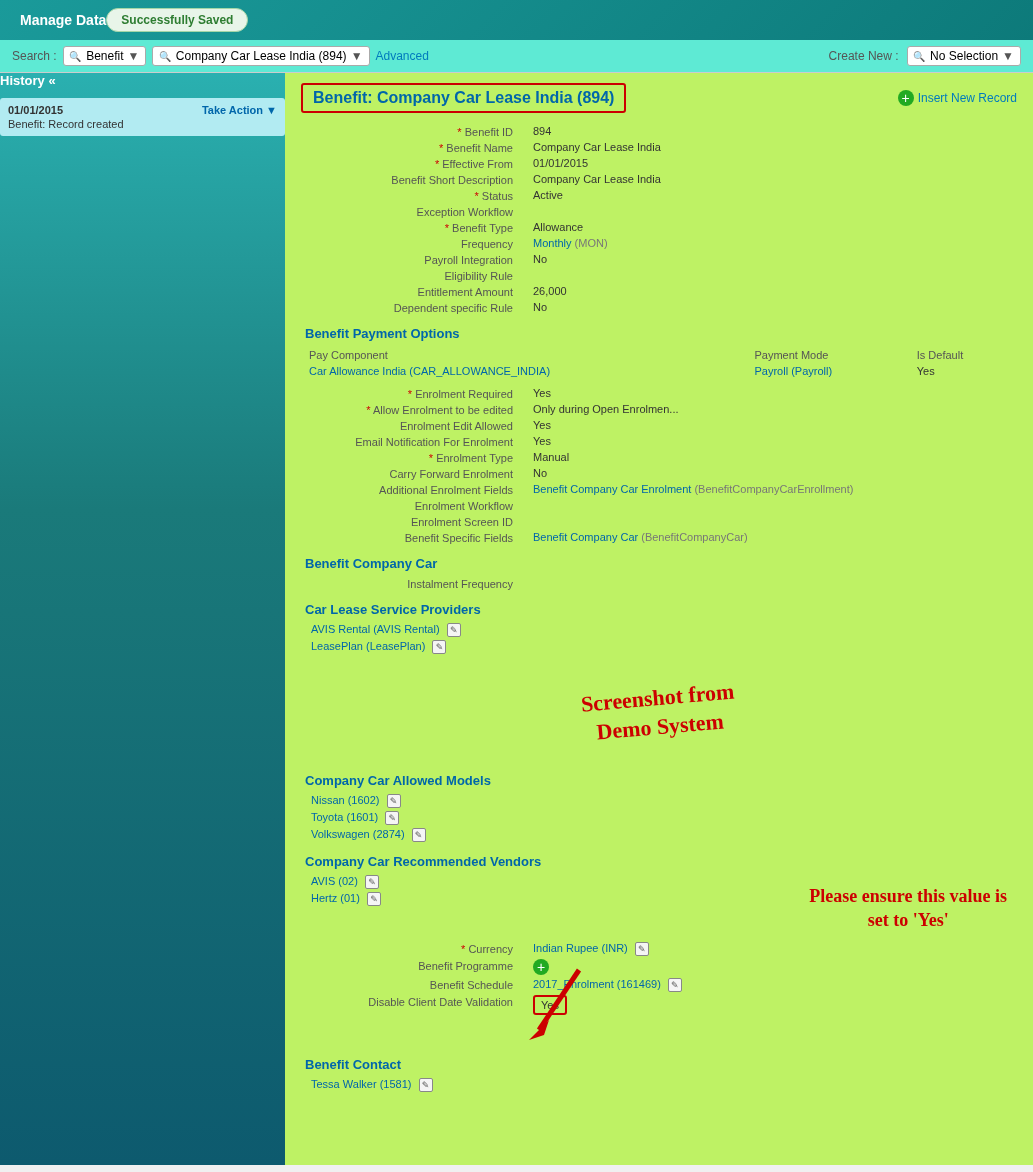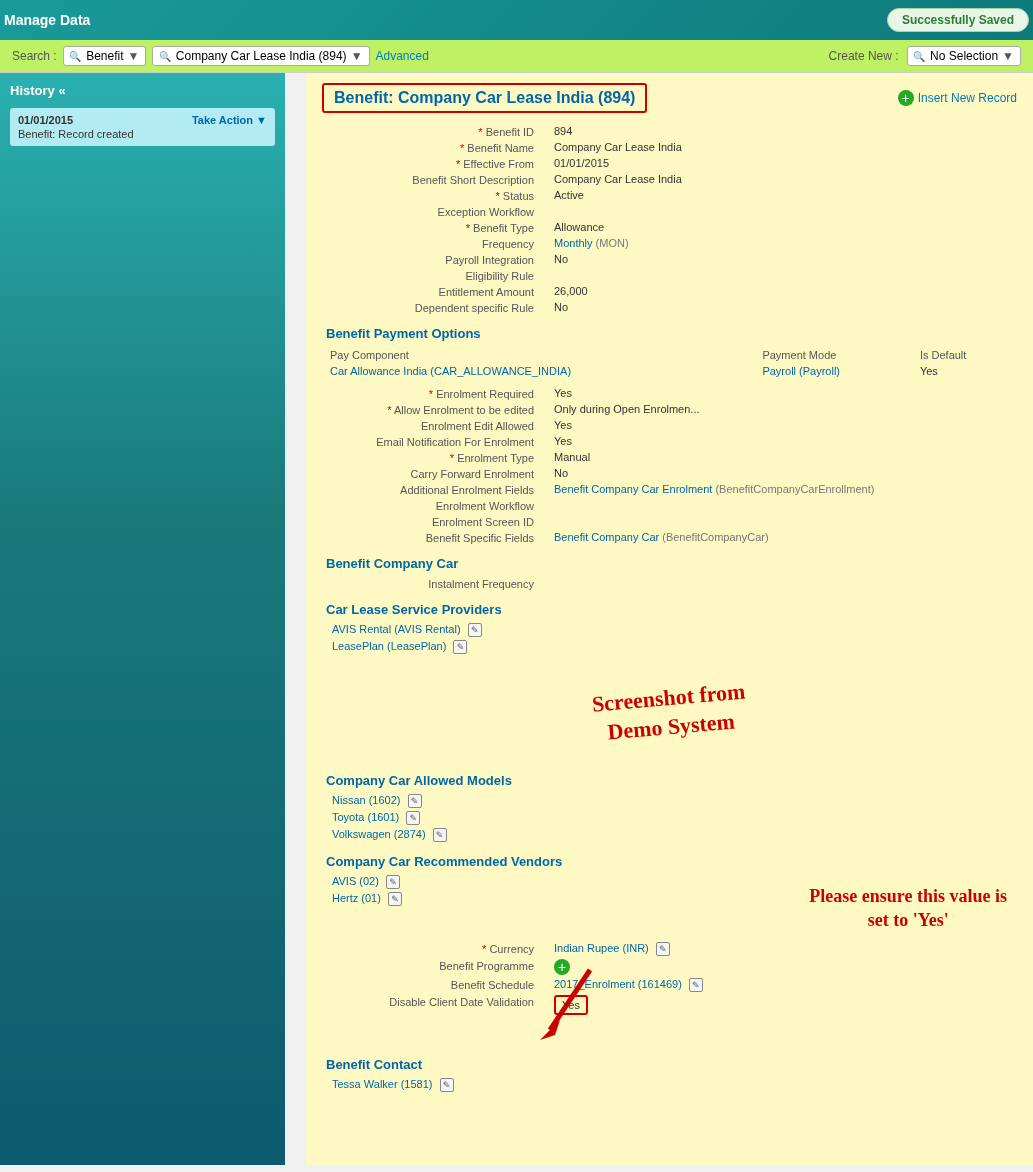--- a/index.html
+++ b/index.html
@@ -1,37 +1,37 @@
 <!DOCTYPE html>
 <html><head>
   <meta charset="utf-8">
   <style>
     * { box-sizing: border-box; margin: 0; padding: 0; }
     body { font-family: Arial, sans-serif; font-size: 12px; background: #f0f0f0; }
 
     .top-bar {
       background: linear-gradient(135deg, #1a9a9a 0%, #0d7a7a 100%);
-      padding: 8px 4px;
-      display: flex;
-      align-items: center;
-      justify-content: space-between;
+      padding: 8px 20px;
+      display: flex;
+      align-items: center;
+      justify-content: flex-start;
     }
     .top-bar-title { color: white; font-size: 14px; font-weight: bold; }
     .success-badge {
       background: #e8f5e9;
       border: 1px solid #a5d6a7;
       border-radius: 12px;
       padding: 4px 14px;
       color: #2e7d32;
       font-size: 12px;
       font-weight: bold;
     }
 
     .search-bar {
-      background: #bef264;
+      background: #5eead4;
       padding: 6px 12px;
       display: flex;
       align-items: center;
       gap: 6px;
       border-bottom: 1px solid #ccc;
     }
     .search-label { color: #555; font-size: 12px; }
     .search-dropdown {
       display: flex;
       align-items: center;
@@ -55,21 +55,20 @@
     .create-new-label { color: #555; font-size: 12px; }
 
     .main-layout {
       display: flex;
       min-height: calc(100vh - 80px);
     }
 
     .sidebar {
       width: 285px;
       background: linear-gradient(180deg, #2ab0b0 0%, #1a7a7a 40%, #0d5a6e 100%);
-      padding: 10px;
       flex-shrink: 0;
     }
     .history-header {
       color: white;
       font-size: 13px;
       font-weight: bold;
       margin-bottom: 10px;
     }
     .history-item {
       background: #b2ebf2;
@@ -89,24 +88,23 @@
       font-size: 11px;
       cursor: pointer;
       background: none;
       border: none;
       font-weight: bold;
     }
     .history-desc { color: #333; font-size: 11px; }
 
     .content {
       flex: 1;
-      background: #fef9c3;
+      background: #bef264;
       padding: 10px 16px;
       overflow-y: auto;
-      margin-left: 21px;
     }
 
     .content-header {
       display: flex;
       align-items: center;
       justify-content: space-between;
       margin-bottom: 12px;
     }
     .record-title {
       border: 2px solid #cc0000;

